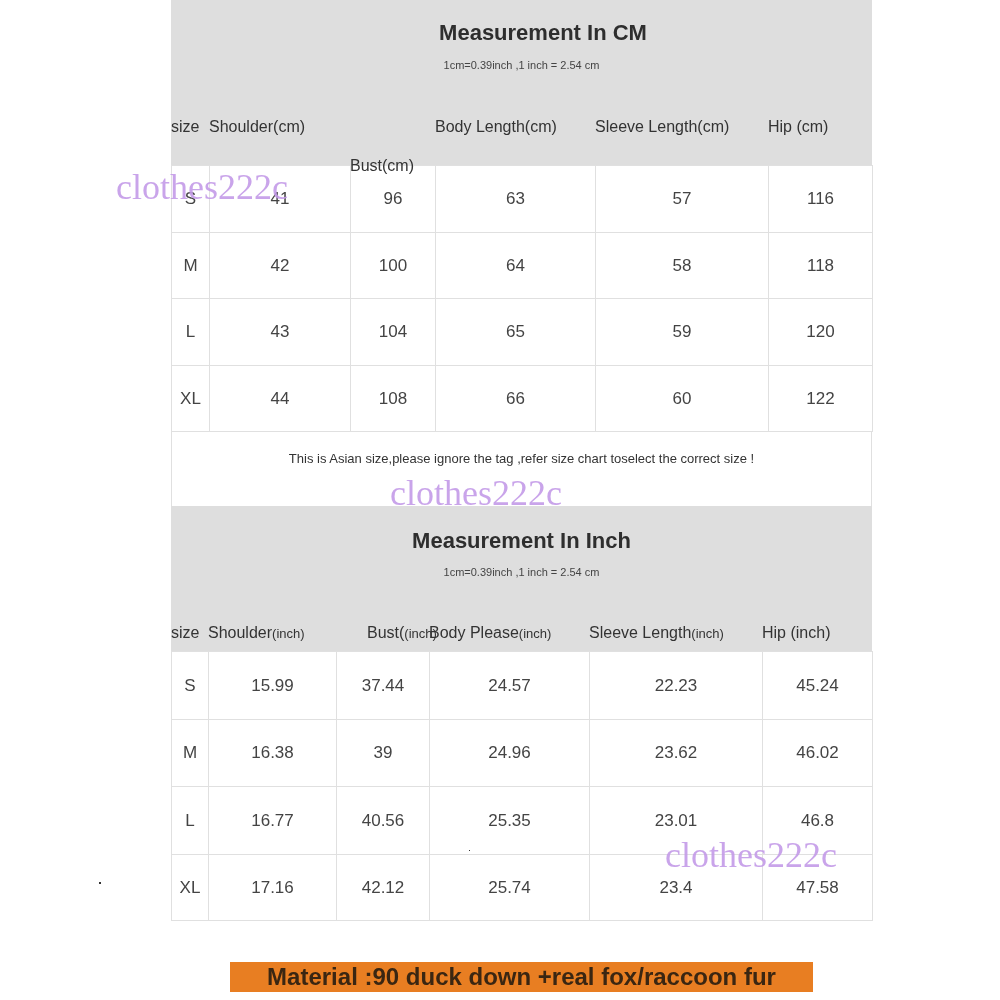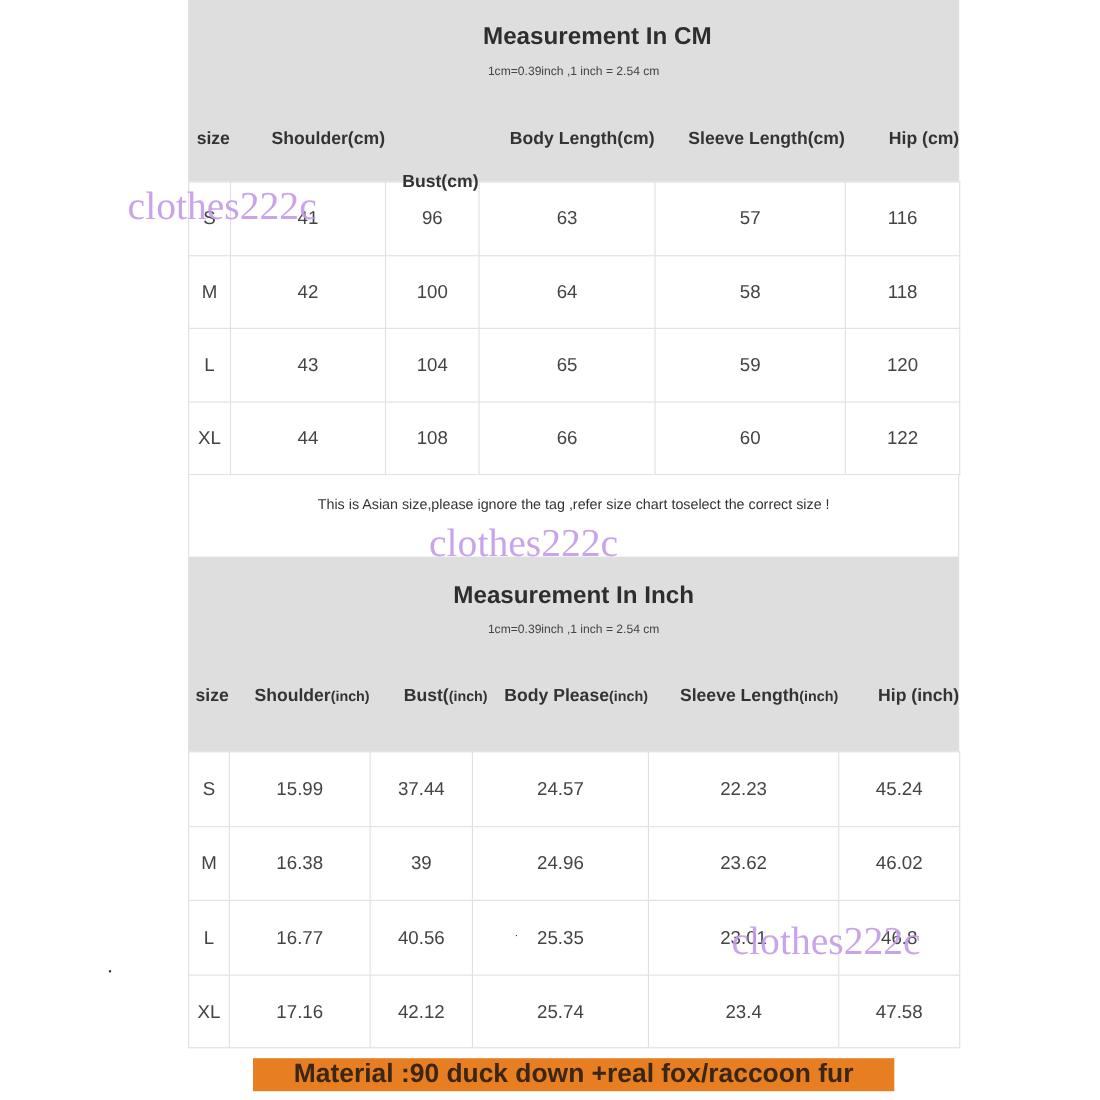--- a/index.html
+++ b/index.html
@@ -3,21 +3,21 @@
   <meta charset="utf-8">
   <style>
     html, body { margin: 0; padding: 0; background: #ffffff; }
     body { width: 1000px; height: 1000px; position: relative; overflow: hidden;
            font-family: "Liberation Sans", "DejaVu Sans", sans-serif; color: #333; }
     .sheet { position: absolute; left: 171px; top: 0; width: 701px; }
     .section-head { background: #dedede; text-align: center; position: relative; }
     .title { font-weight: bold; font-size: 22px; color: #2e2e2e; }
     .subtitle { font-size: 11px; color: #444; }
     .hdr-row { position: absolute; left: 0; right: 0; display: flex; font-size: 16px; color: #333; }
-    .hdr-row span { display: block; text-align: right; white-space: nowrap; font-weight: bold; }
+    .hdr-row span { display: block; text-align: left; white-space: nowrap; }
     .hdr-row .unit { font-size: 13px; }
     table.grid { border-collapse: collapse; width: 701px; table-layout: fixed; background: #fff; }
     table.grid td { border: 1px solid #e0e0e0; text-align: center; font-size: 17px; color: #444; padding: 0; }
     .note { background: #fff; text-align: center; font-size: 13px; color: #333; line-height: 21px; }
     .cursor { display: inline-block; width: 1px; height: 14px; background: #222; vertical-align: -2px; margin-right: 1px; }
     .material { position: absolute; left: 230px; top: 962px; width: 583px; height: 30px;
                 background: #e87e22; color: #3a2612; font-weight: bold; font-size: 24px;
                 line-height: 30px; text-align: center; white-space: nowrap; }
     .watermark { position: absolute; font-family: "Liberation Serif", "DejaVu Serif", serif;
                  color: #c49be8; font-size: 36px; opacity: 0.9; white-space: nowrap; pointer-events: none; }
@@ -83,21 +83,21 @@
         <td>60</td>
         <td>122</td>
       </tr>
     </tbody>
   </table>
 
   <div class="note" style="height:74px;padding-top:16px;box-sizing:border-box;border-left:1px solid #e0e0e0;border-right:1px solid #e0e0e0;">
     <div>This is Asian size,please ignore the tag ,refer size chart toselect the correct size !</div>
   </div>
 
-  <div class="section-head" style="height:177px;">
+  <div class="section-head" style="height:145px;">
     <div class="title" style="position:absolute;left:0;right:0;top:22px;">Measurement In Inch</div>
     <div class="subtitle" style="position:absolute;left:0;right:0;top:60px;">1cm=0.39inch ,1 inch = 2.54 cm</div>
     <div class="hdr-row" style="top:118px;">
       <span style="width:37px;">size</span>
       <span style="width:128px;"><span style="display:inline;">Shoulder</span><span class="unit" style="display:inline;">(inch)</span></span>
       <span style="width:93px;"><span style="display:inline;padding-left:31px;">Bust(</span><span class="unit" style="display:inline;">(inch)</span></span>
       <span style="width:160px;"><span style="display:inline;">Body Please</span><span class="unit" style="display:inline;">(inch)</span></span>
       <span style="width:173px;"><span style="display:inline;">Sleeve Length</span><span class="unit" style="display:inline;">(inch)</span></span>
       <span style="width:110px;">Hip  (inch)</span>
     </div>

